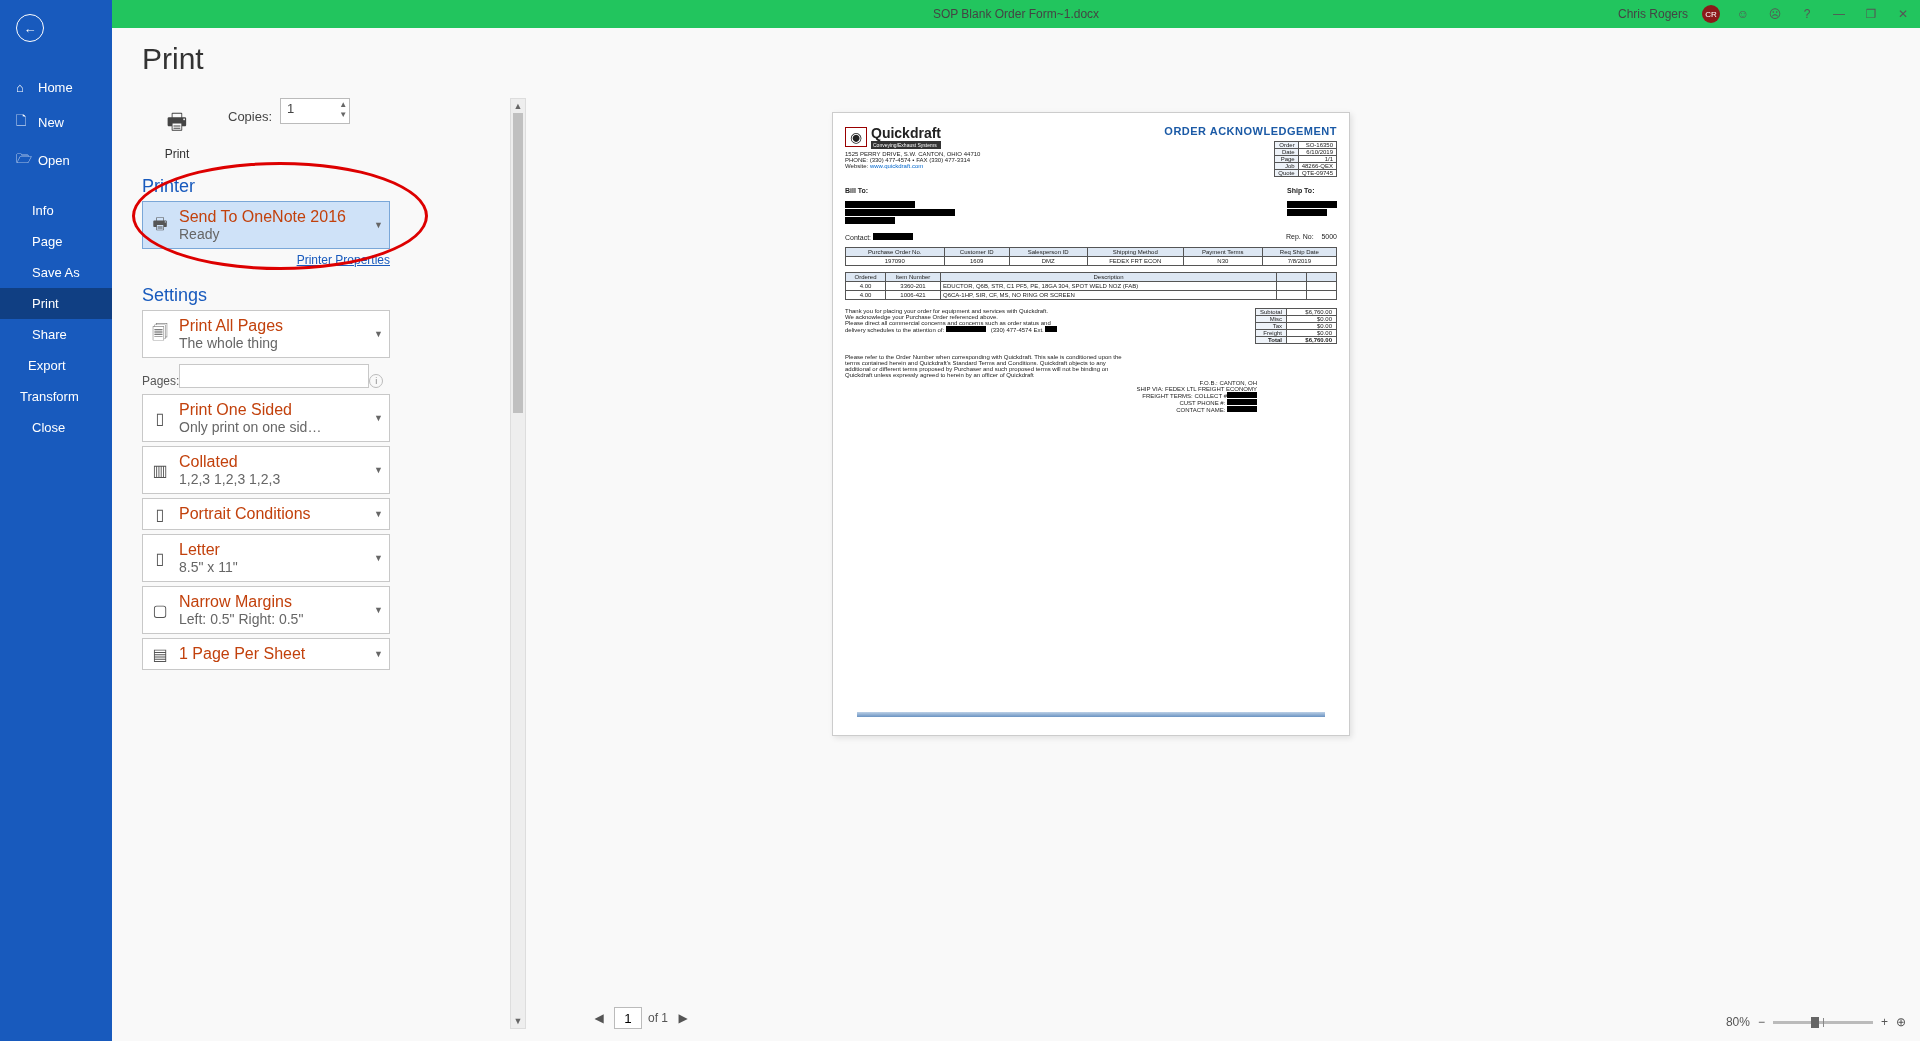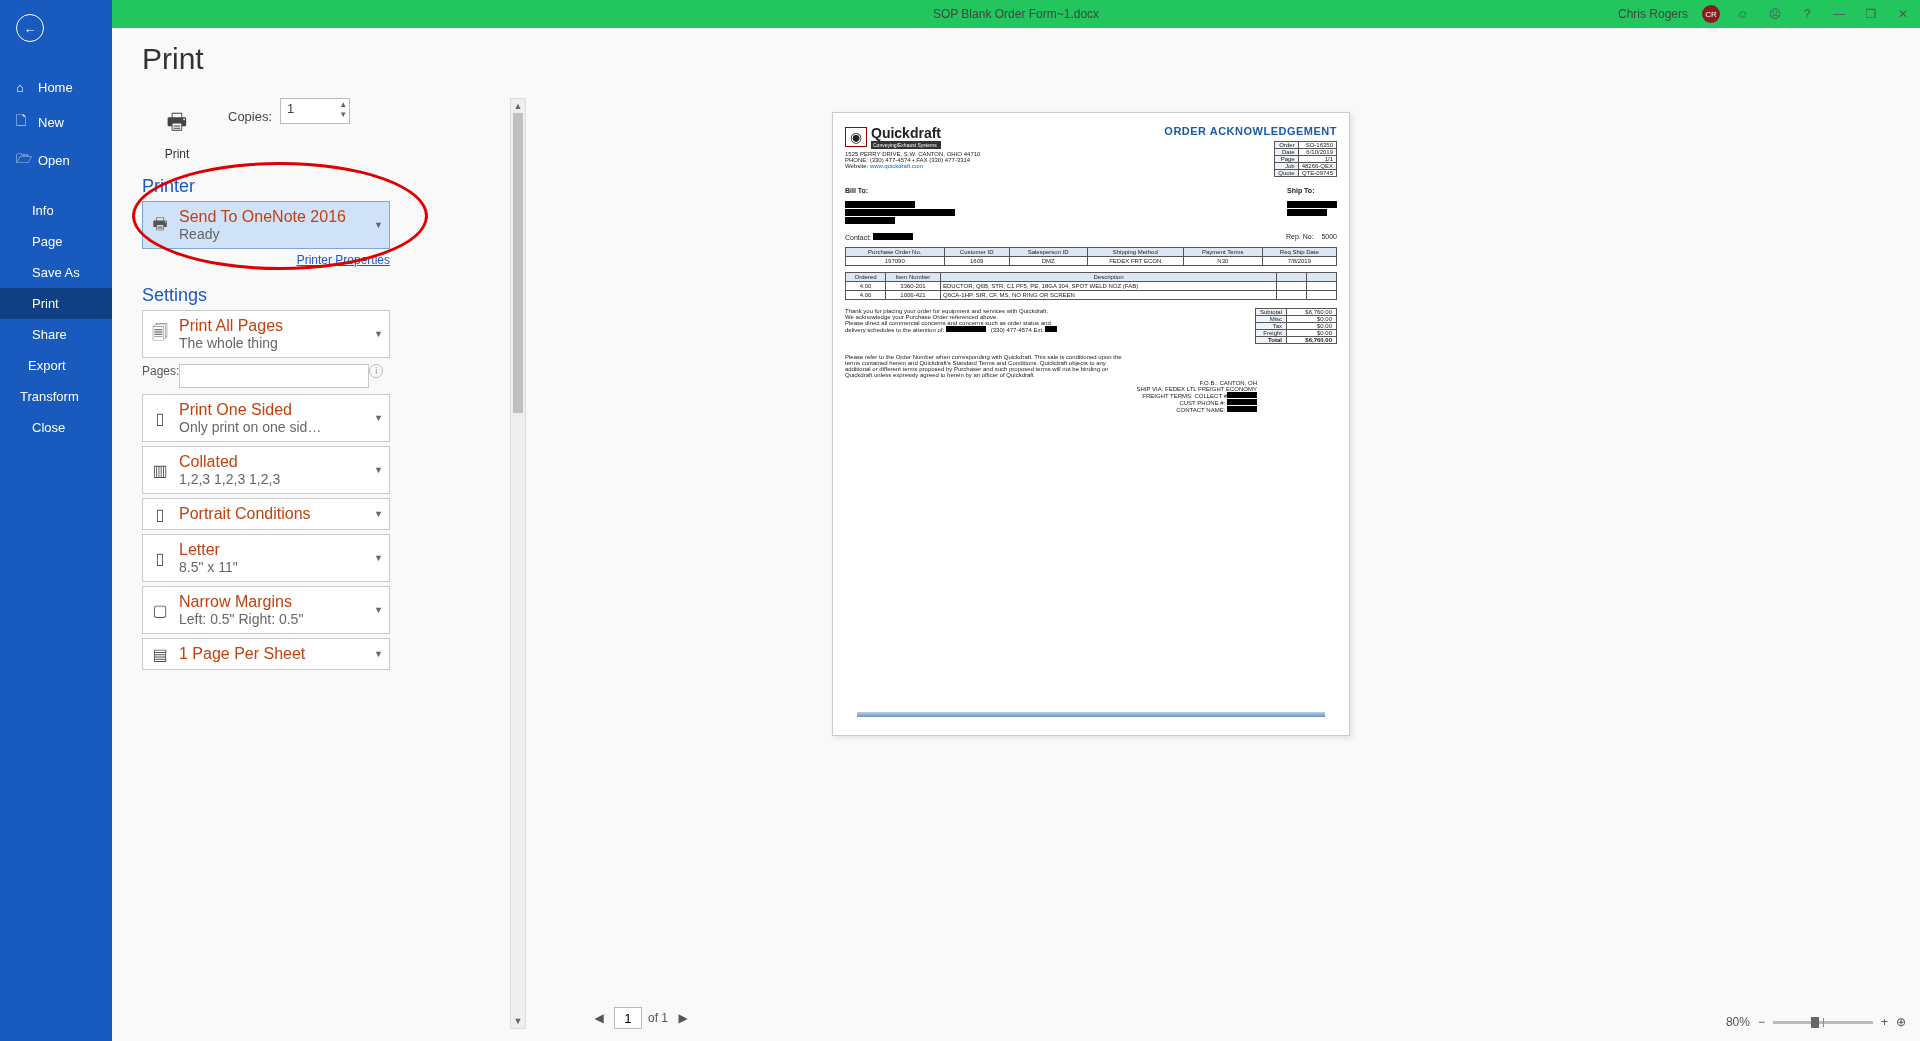--- a/index.html
+++ b/index.html
@@ -37,21 +37,21 @@
 
 .sect-label { font-size:18px; color:#185abd; margin-top:18px; margin-bottom:4px; font-weight:400; }
 .dd { width:248px; border:1px solid #c8c8c8; background:#fff; padding:6px 22px 6px 36px; position:relative; cursor:pointer; margin-bottom:4px; }
 .dd.sel { background:#cfe2f8; border-color:#7aa7d8; }
 .dd .ddicon { position:absolute; left:6px; top:50%; transform:translateY(-50%); width:22px; text-align:center; color:#555; }
 .dd .ddarrow { position:absolute; right:6px; top:50%; transform:translateY(-50%); font-size:9px; color:#666; }
 .dd .line1 { font-size:16px; color:#c2410c; }
 .dd .line2 { font-size:14px; color:#666; }
 .printer-props { text-align:right; width:248px; font-size:12px; }
 .printer-props a { color:#185abd; text-decoration:underline; cursor:pointer; }
-.pages-row { display:flex; align-items:flex-start; margin:6px 0; }
+.pages-row { display:flex; align-items:flex-end; margin:6px 0; }
 .pages-row label { font-size:12px; color:#555; }
 .pages-row input { flex:1; max-width:190px; height:24px; border:1px solid #c8c8c8; background:#fff; padding:2px 6px; }
 .info-i { width:14px; height:14px; border:1px solid #bbb; border-radius:50%; font-size:9px; color:#888; text-align:center; line-height:12px; }
 
 
 .red-ellipse { position:absolute; top:-14px; left:-10px; width:296px; height:108px; border:3px solid #d00; border-radius:50%/50%; pointer-events:none; z-index:5; }
 
 
 .scrollbar { position:absolute; top:70px; left:398px; width:16px; bottom:12px; background:#eee; border:1px solid #ddd; }
 .scrollbar .thumb { position:absolute; top:2px; left:2px; right:2px; height:300px; background:#c0c0c0; }

